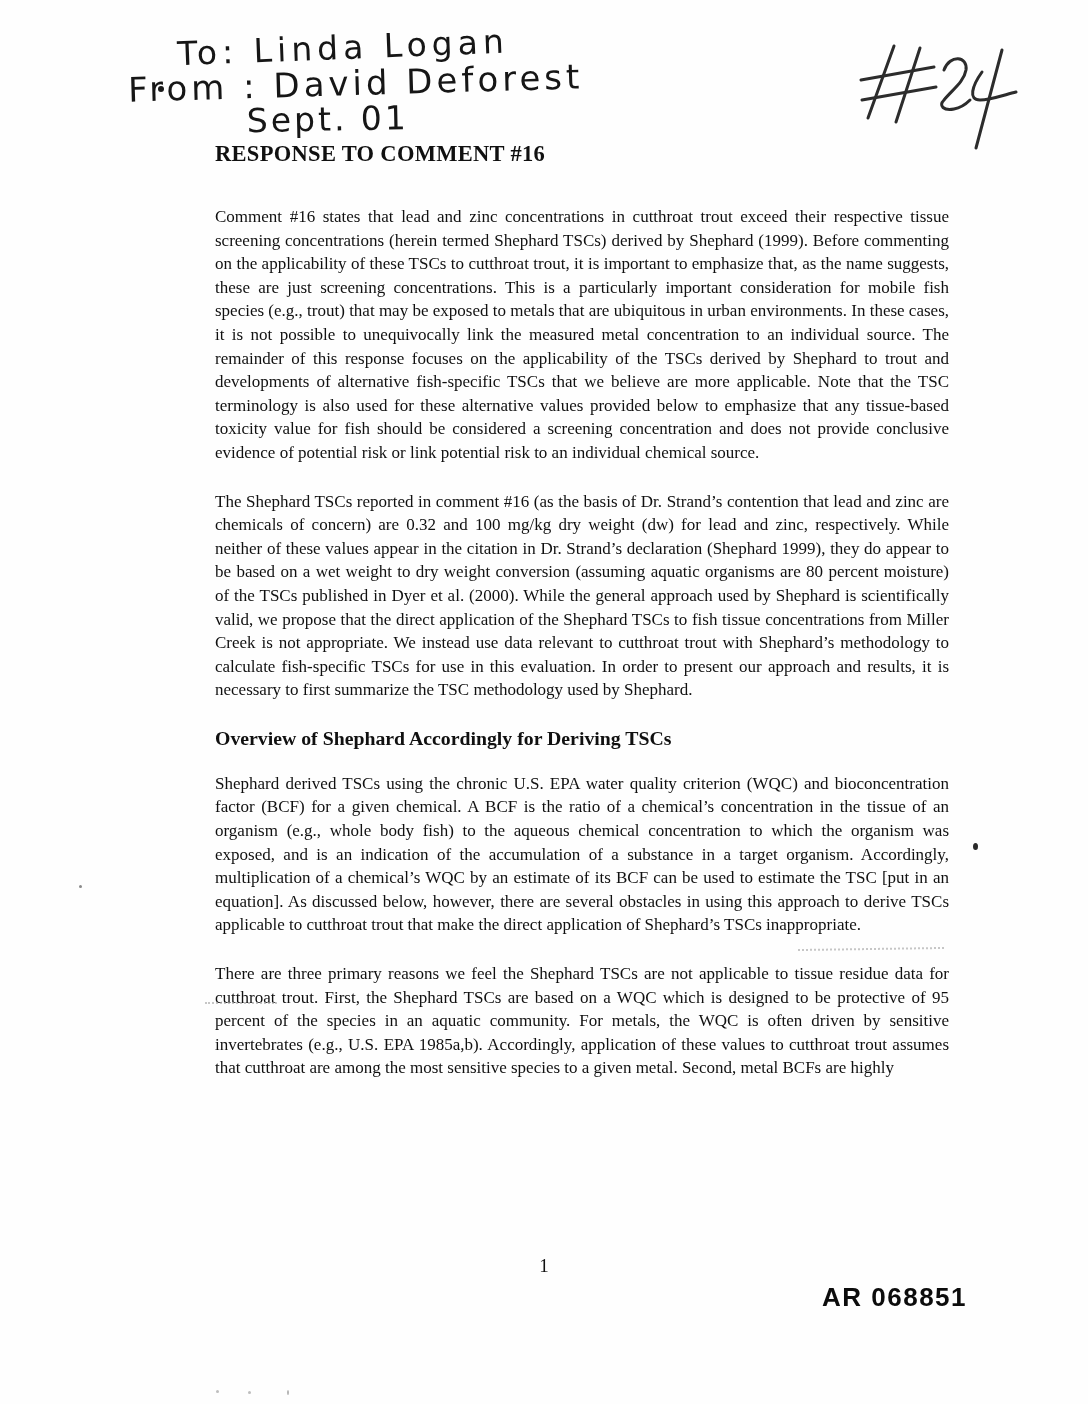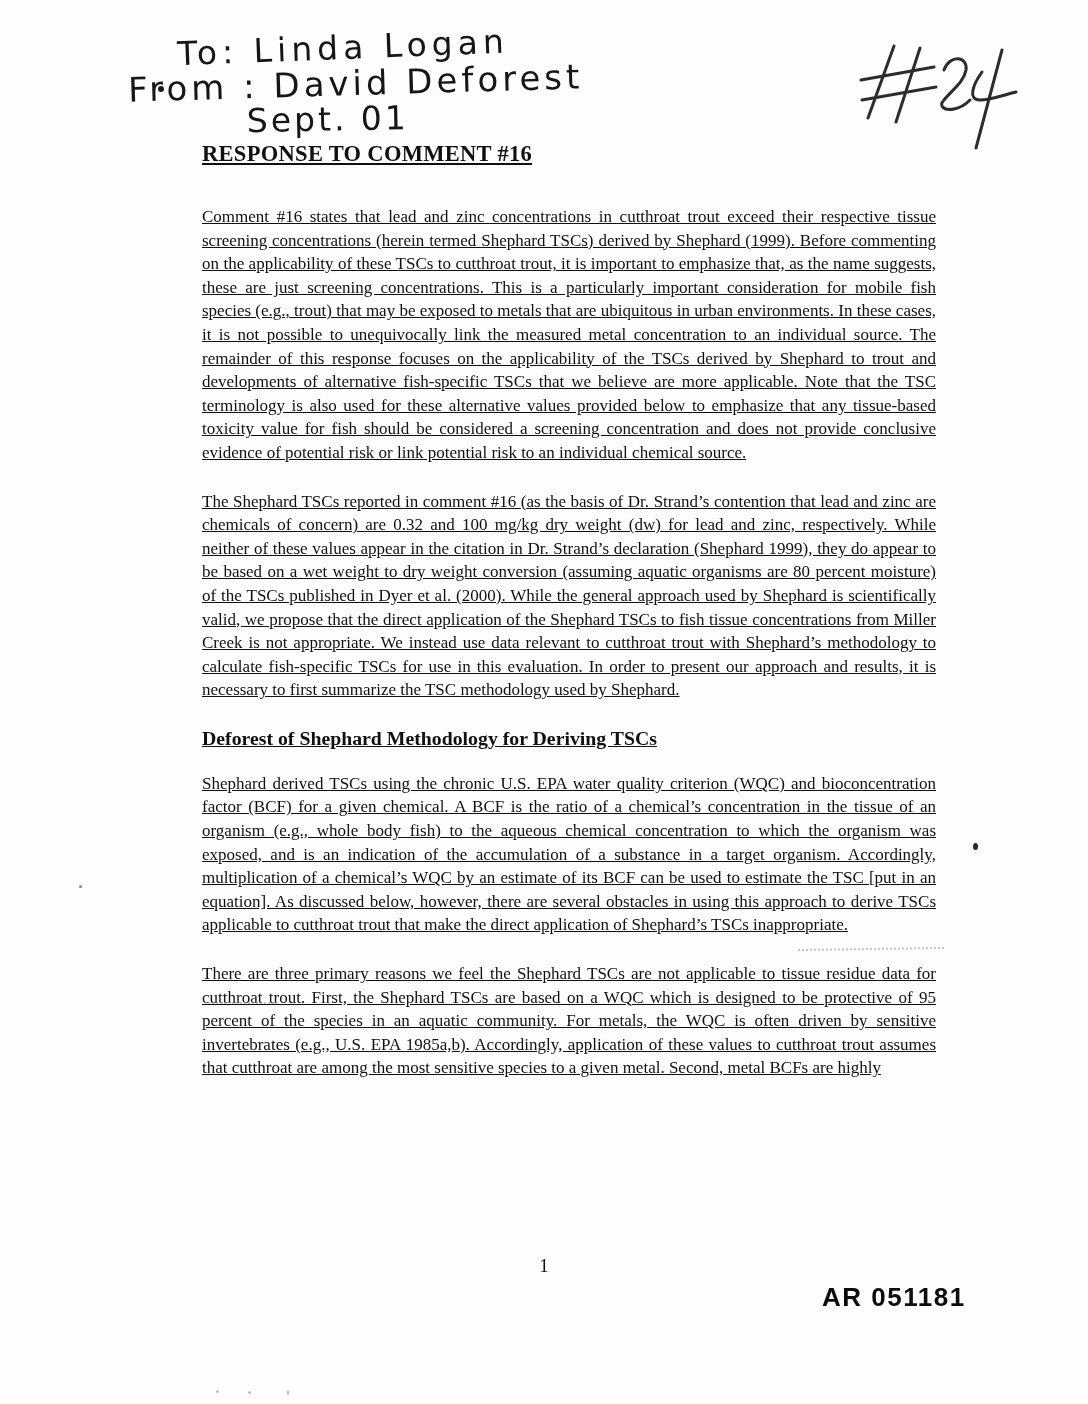--- a/index.html
+++ b/index.html
@@ -63,24 +63,23 @@
     left: 858px;
     top: 36px;
     width: 170px;
     height: 120px;
   }
   .hw-tag svg { display: block; }
 
   
   .content {
     position: absolute;
-    left: 202px;
+    left: 215px;
     top: 141px;
     width: 734px;
-    text-decoration: underline;
   }
   .doc-title {
     margin: 0 0 38px 0;
     font-size: 22.5px;
     font-weight: bold;
     letter-spacing: 0.3px;
   }
   .body-par {
     margin: 0 0 25px 0;
     font-size: 17px;
@@ -159,32 +158,32 @@
     </svg>
   </div>
 
   <div class="content">
     <h1 class="doc-title">RESPONSE TO COMMENT #16</h1>
 
     <p class="body-par">Comment #16 states that lead and zinc concentrations in cutthroat trout exceed their respective tissue screening concentrations (herein termed Shephard TSCs) derived by Shephard (1999).  Before commenting on the applicability of these TSCs to cutthroat trout, it is important to emphasize that, as the name suggests, these are just screening concentrations.  This is a particularly important consideration for mobile fish species (e.g., trout) that may be exposed to metals that are ubiquitous in urban environments.  In these cases, it is not possible to unequivocally link the measured metal concentration to an individual source.  The remainder of this response focuses on the applicability of the TSCs derived by Shephard to trout and developments of alternative fish-specific TSCs that we believe are more applicable.  Note that the TSC terminology is also used for these alternative values provided below to emphasize that any tissue-based toxicity value for fish should be considered a screening concentration and does not provide conclusive evidence of potential risk or link potential risk to an individual chemical source.</p>
 
     <p class="body-par">The Shephard TSCs reported in comment #16 (as the basis of Dr. Strand’s contention that lead and zinc are chemicals of concern) are 0.32 and 100 mg/kg dry weight (dw) for lead and zinc, respectively.  While neither of these values appear in the citation in Dr. Strand’s declaration (Shephard 1999), they do appear to be based on a wet weight to dry weight conversion (assuming aquatic organisms are 80 percent moisture) of the TSCs published in Dyer et al. (2000).  While the general approach used by Shephard is scientifically valid, we propose that the direct application of the Shephard TSCs to fish tissue concentrations from Miller Creek is not appropriate.  We instead use data relevant to cutthroat trout with Shephard’s methodology to calculate fish-specific TSCs for use in this evaluation.  In order to present our approach and results, it is necessary to first summarize the TSC methodology used by Shephard.</p>
 
-    <h2 class="section-heading">Deforest of Shephard Methodology for Deriving TSCs</h2>
+    <h2 class="section-heading">Overview of Shephard Accordingly for Deriving TSCs</h2>
 
     <p class="body-par">Shephard derived TSCs using the chronic U.S. EPA water quality criterion (WQC) and bioconcentration factor (BCF) for a given chemical.  A BCF is the ratio of a chemical’s concentration in the tissue of an organism (e.g., whole body fish) to the aqueous chemical concentration to which the organism was exposed, and is an indication of the accumulation of a substance in a target organism.  Accordingly, multiplication of a chemical’s WQC by an estimate of its BCF can be used to estimate the TSC [put in an equation].  As discussed below, however, there are several obstacles in using this approach to derive TSCs applicable to cutthroat trout that make the direct application of Shephard’s TSCs inappropriate.</p>
 
     <p class="body-par">There are three primary reasons we feel the Shephard TSCs are not applicable to tissue residue data for cutthroat trout.  First, the Shephard TSCs are based on a WQC which is designed to be protective of 95 percent of the species in an aquatic community.  For metals, the WQC is often driven by sensitive invertebrates (e.g., U.S. EPA 1985a,b).  Accordingly, application of these values to cutthroat trout assumes that cutthroat are among the most sensitive species to a given metal.  Second, metal BCFs are highly</p>
   </div>
 
   <div class="pencil-mark over-put-in-an"></div>
   <div class="pencil-mark under-equation"></div>
 
   <div class="page-number">1</div>
-  <div class="bates-stamp">AR 051181</div>
+  <div class="bates-stamp">AR 068851</div>
 
   <div class="artifact dot-right"></div>
   <div class="artifact dot-left"></div>
   <div class="artifact dot-b1"></div>
   <div class="artifact dot-b2"></div>
   <div class="artifact dot-b3"></div>
 
 </div>
 
 </body></html>

